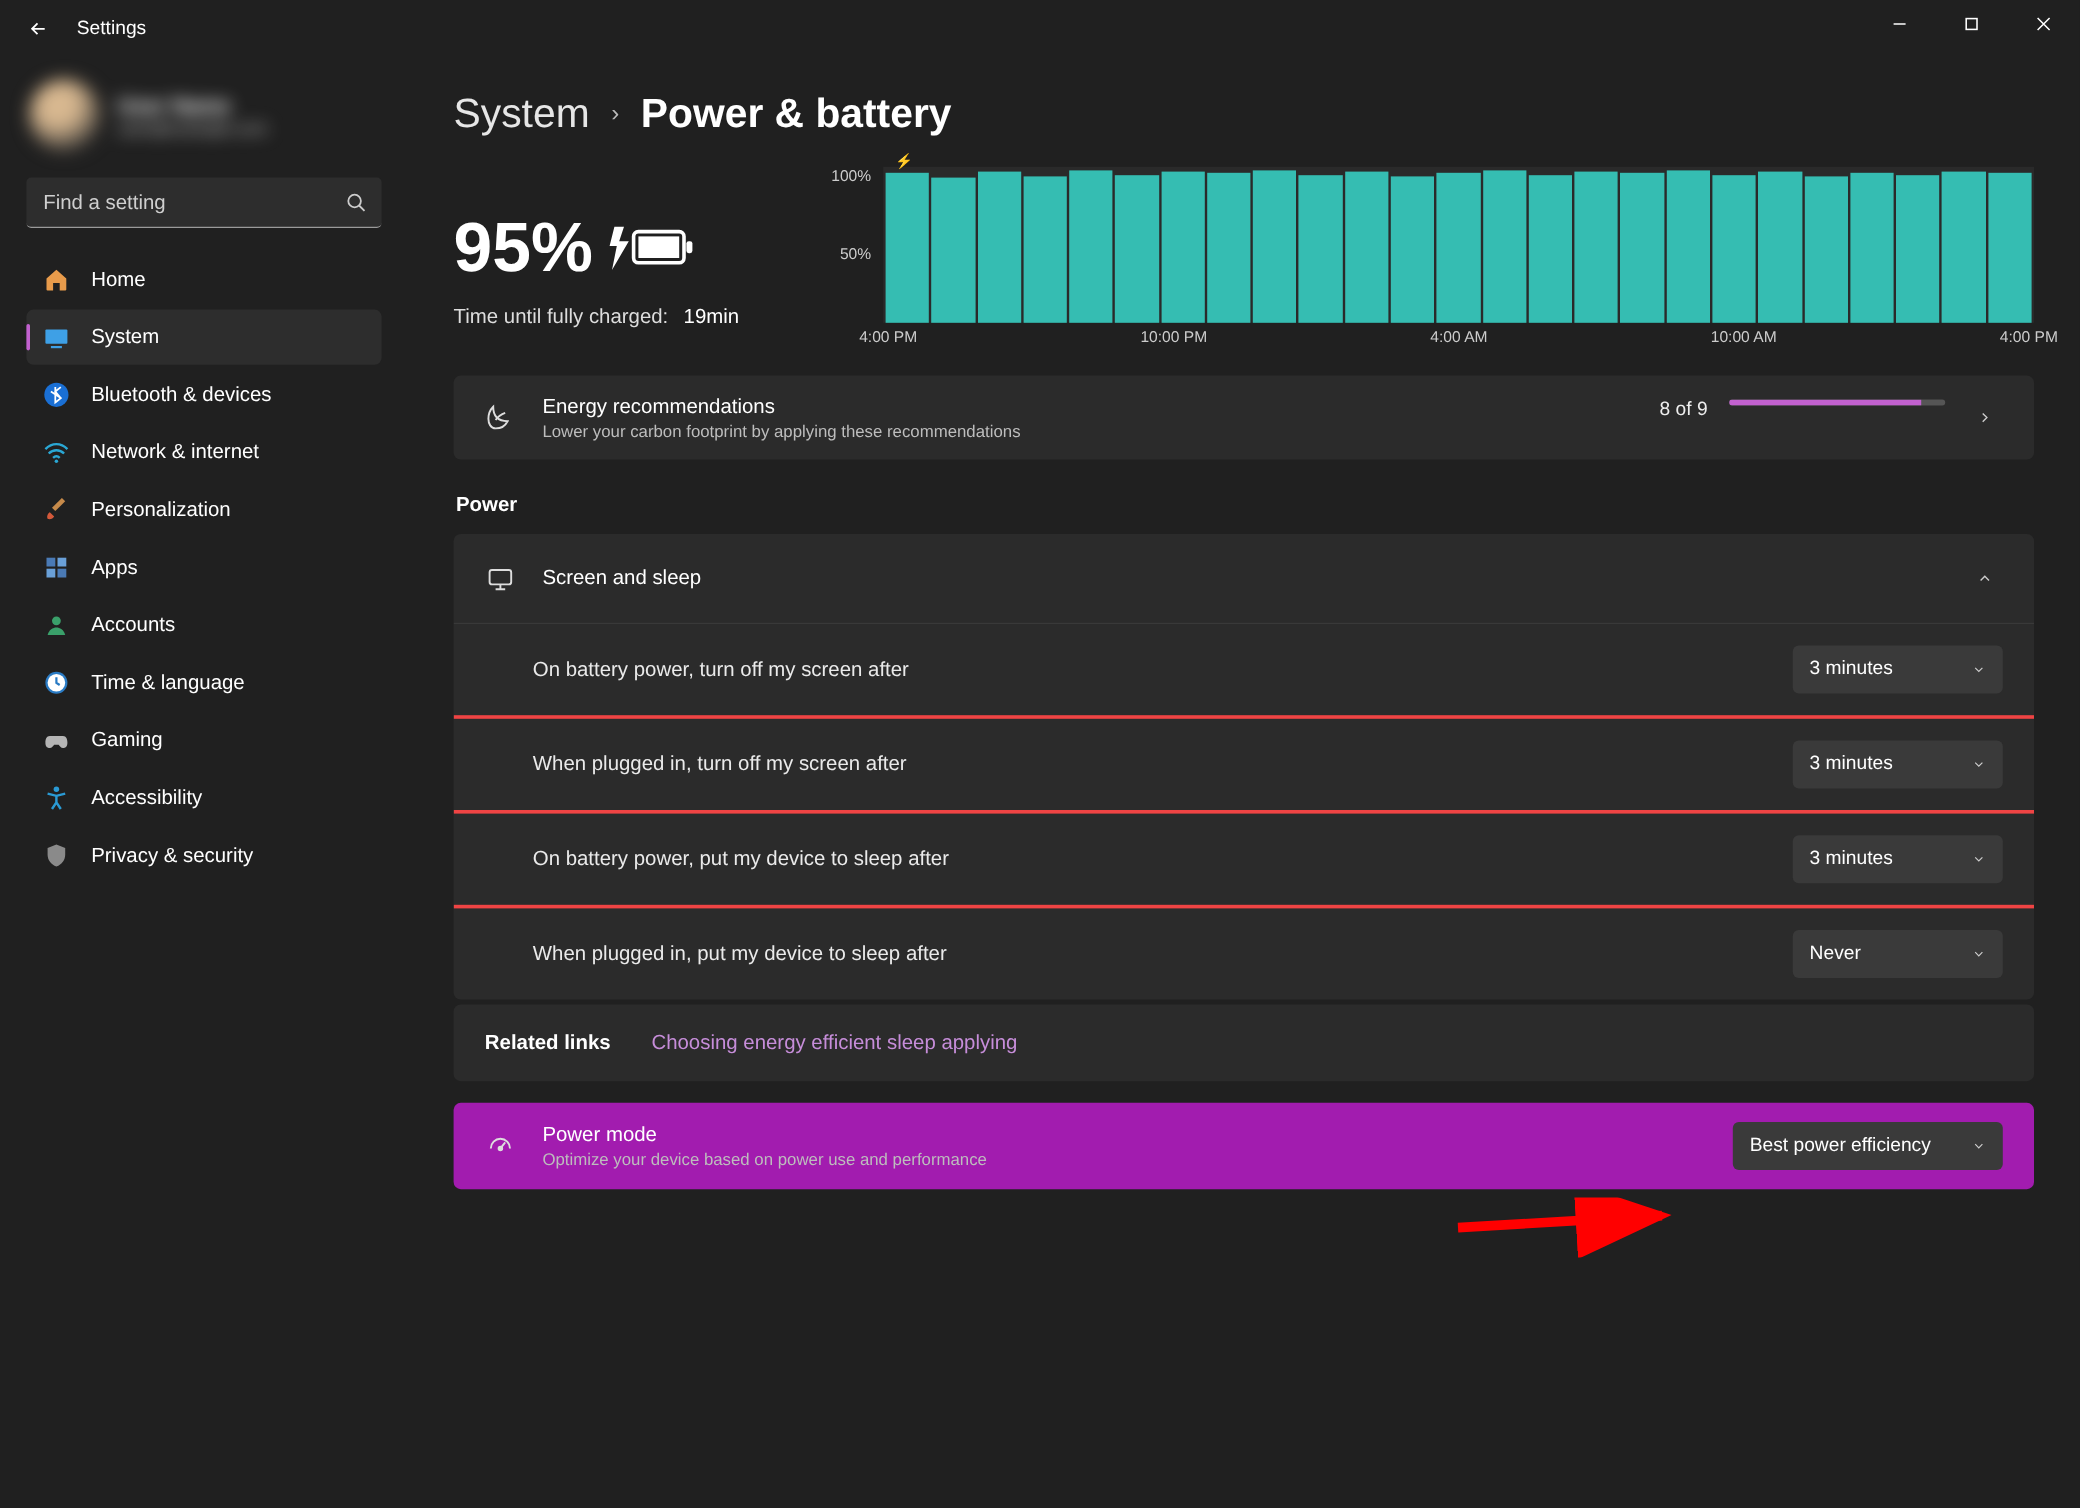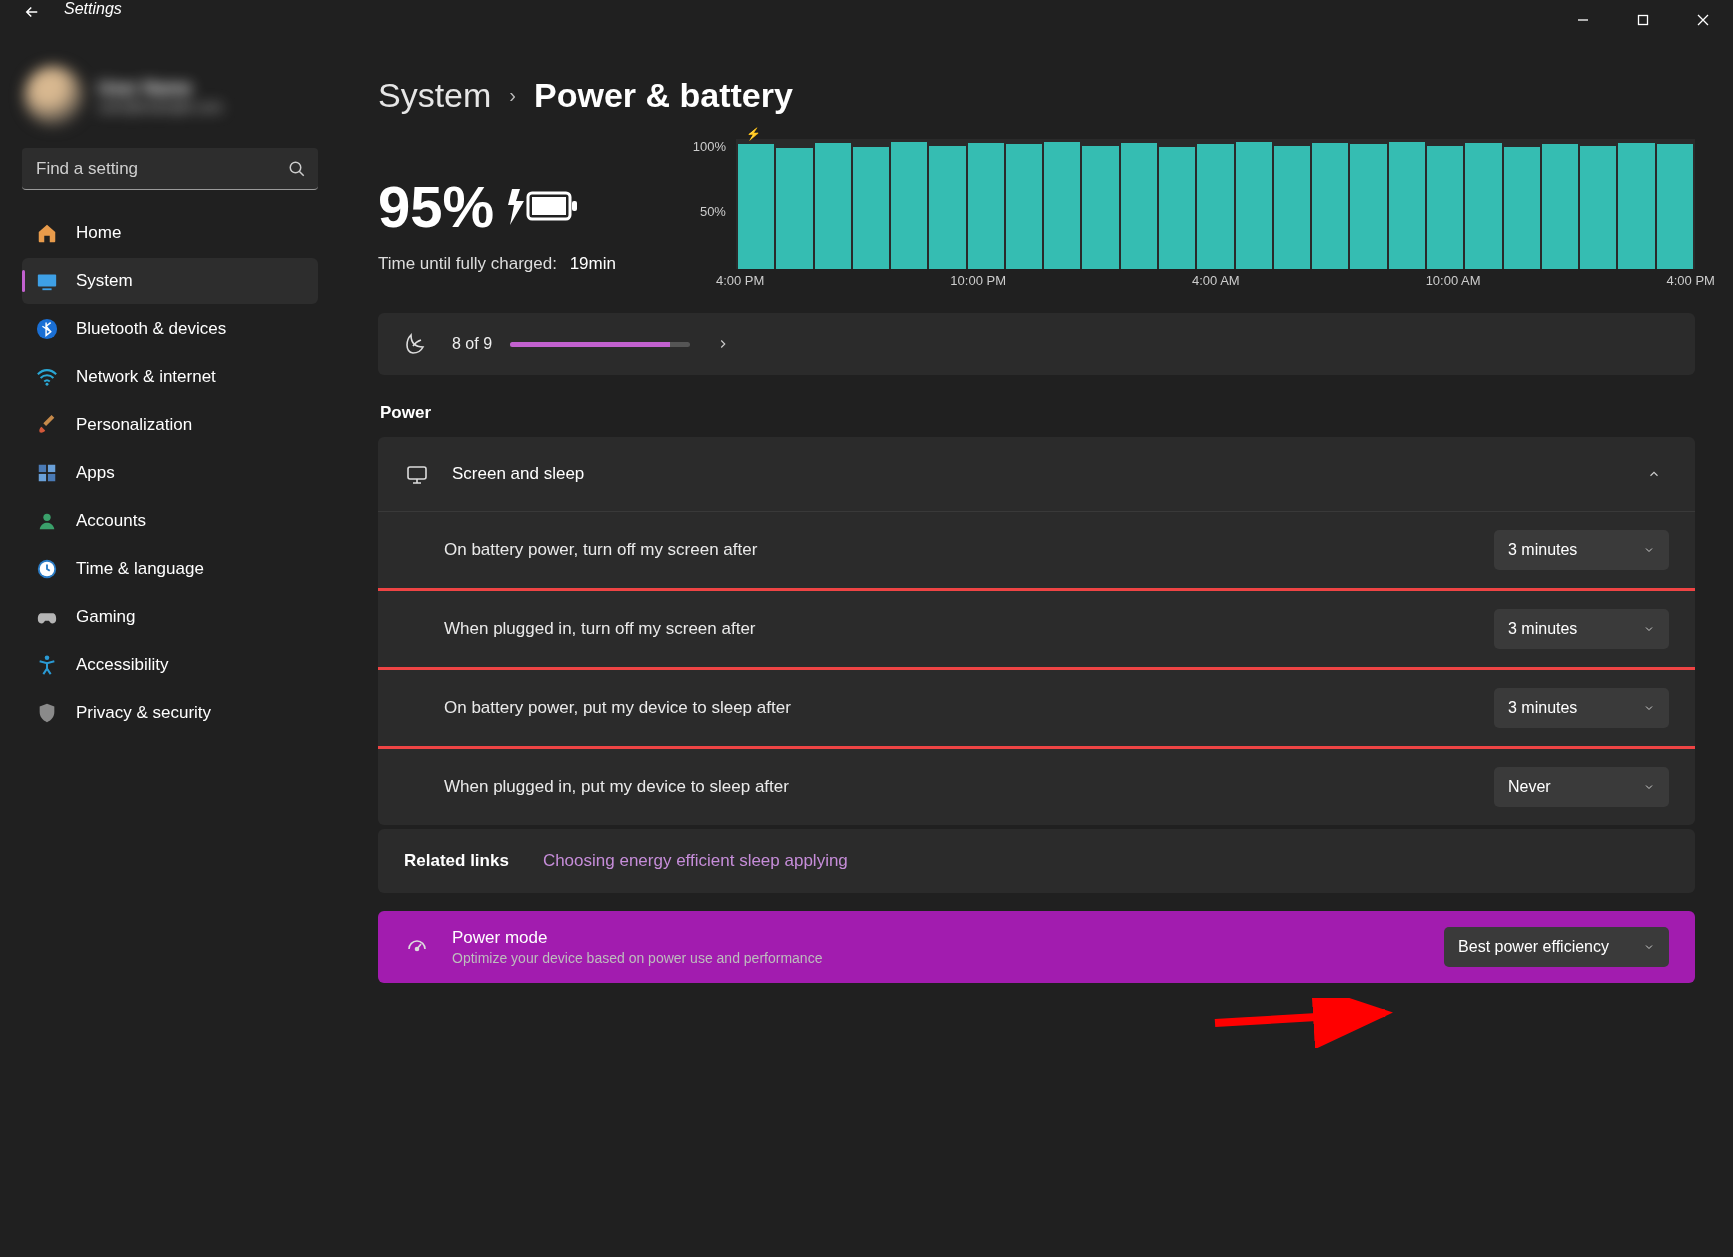--- a/index.html
+++ b/index.html
@@ -1,20 +1,20 @@
 <!DOCTYPE html>
 <html><head>
 <meta charset="utf-8">
 <style>
 * { margin:0; padding:0; box-sizing:border-box; font-family:"Segoe UI",Arial,sans-serif; }
 body { background:#202020; color:#fff; width:1733px; height:1257px; overflow:hidden; position:relative; }
 .window { position:relative; width:100%; height:100%; display:flex; flex-direction:column; }
 
 
-.titlebar { height:48px; display:flex; align-items:flex-start; padding-left:20px;font-style:italic; }
+.titlebar { height:48px; display:flex; align-items:center; padding-left:20px; }
 .titlebar .back { width:24px; height:24px; display:flex; align-items:center; justify-content:center; margin-right:20px; cursor:pointer; }
 .titlebar .app-title { font-size:16px; color:#fff; }
 .window-controls { position:absolute; top:0; right:0; display:flex; }
 .window-controls > div { width:60px; height:40px; display:flex; align-items:center; justify-content:center; cursor:pointer; }
 
 
 .body { display:flex; flex:1; overflow:hidden; }
 
 
 .sidebar { width:340px; padding:10px 22px 0 22px; display:flex; flex-direction:column; }
@@ -56,21 +56,21 @@
 .chart-area .bolt { position:absolute; left:10px; top:-12px; color:#35bdb2; font-size:12px; }
 .chart-x { position:absolute; left:-20px; right:-20px; top:134px; display:flex; justify-content:space-between; font-size:13px; color:#ccc; }
 
 
 .card { background:#2b2b2b; border-radius:6px; margin-bottom:6px; }
 .card-row { display:flex; align-items:center; padding:16px 26px; gap:22px; }
 .card-icon { width:26px; display:flex; align-items:center; justify-content:center; }
 .card-text { flex:1; }
 .card-title { font-size:17px; }
 .card-sub { font-size:14px; color:#bdbdbd; margin-top:2px; }
-.card-right { display:flex; align-items:center; gap:18px; }
+.card-right { display:flex; align-items:flex-start; gap:18px; }
 .chev-btn { width:30px; height:30px; display:flex; align-items:center; justify-content:center; cursor:pointer; color:#ccc; }
 .progress { width:180px; height:5px; background:#555; border-radius:3px; overflow:hidden; }
 .progress .fill { height:100%; background:#c261cf; }
 .count { font-size:16px; color:#eee; }
 
 .section-label { font-size:17px; font-weight:600; margin:28px 0 14px 2px; }
 
 .setting-group { background:#2b2b2b; border-radius:6px; overflow:hidden; }
 .setting-header { display:flex; align-items:center; padding:22px 26px; gap:22px; border-bottom:1px solid #393939; cursor:pointer; }
 .setting-row { display:flex; align-items:center; padding:18px 26px 18px 66px; border-bottom:3px solid #ef4444; }
@@ -314,20 +314,24 @@
       </div>
 
       <div class="card">
         <div class="card-row">
           <span class="card-icon">
             <svg width="24" height="24" viewBox="0 0 24 24" fill="none" stroke="#ddd" stroke-width="1.6">
                 <path d="M6 3c0 8 4 12 12 12-2 4-6 6-10 6C4 21 2 17 2 13c0-4 2-8 4-10z"></path>
                 <path d="M8 14c2-3 5-5 8-6"></path>
               </svg>
           </span>
+          <div class="card-text">
+            <div class="card-title">Energy recommendations</div>
+            <div class="card-sub">Lower your carbon footprint by applying these recommendations</div>
+          </div>
           <div class="card-right">
             <span class="count">8 of 9</span>
             <div class="progress">
                 <div class="fill" id="energy-fill" style="width: 89%;"></div>
               </div>
             <span class="chev-btn">
               <svg width="14" height="14" viewBox="0 0 24 24" fill="none" stroke="#ccc" stroke-width="2">
                   <path d="M9 6l6 6-6 6"></path>
                 </svg>
             </span>

